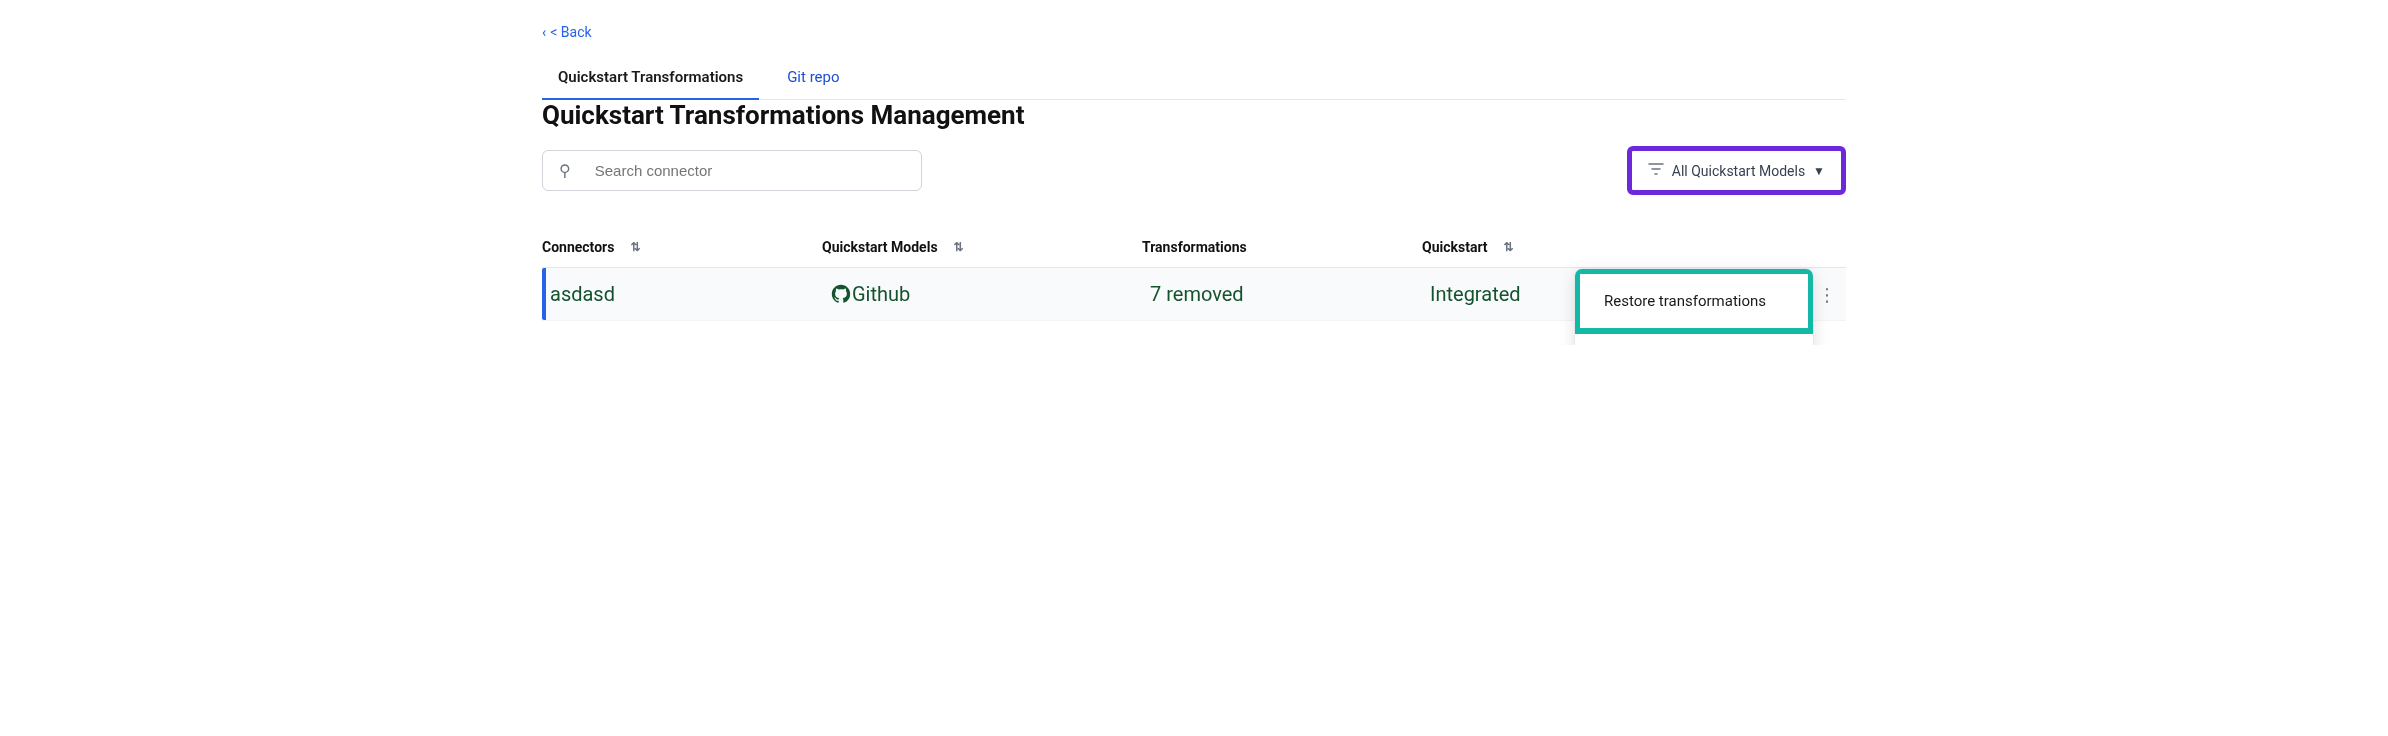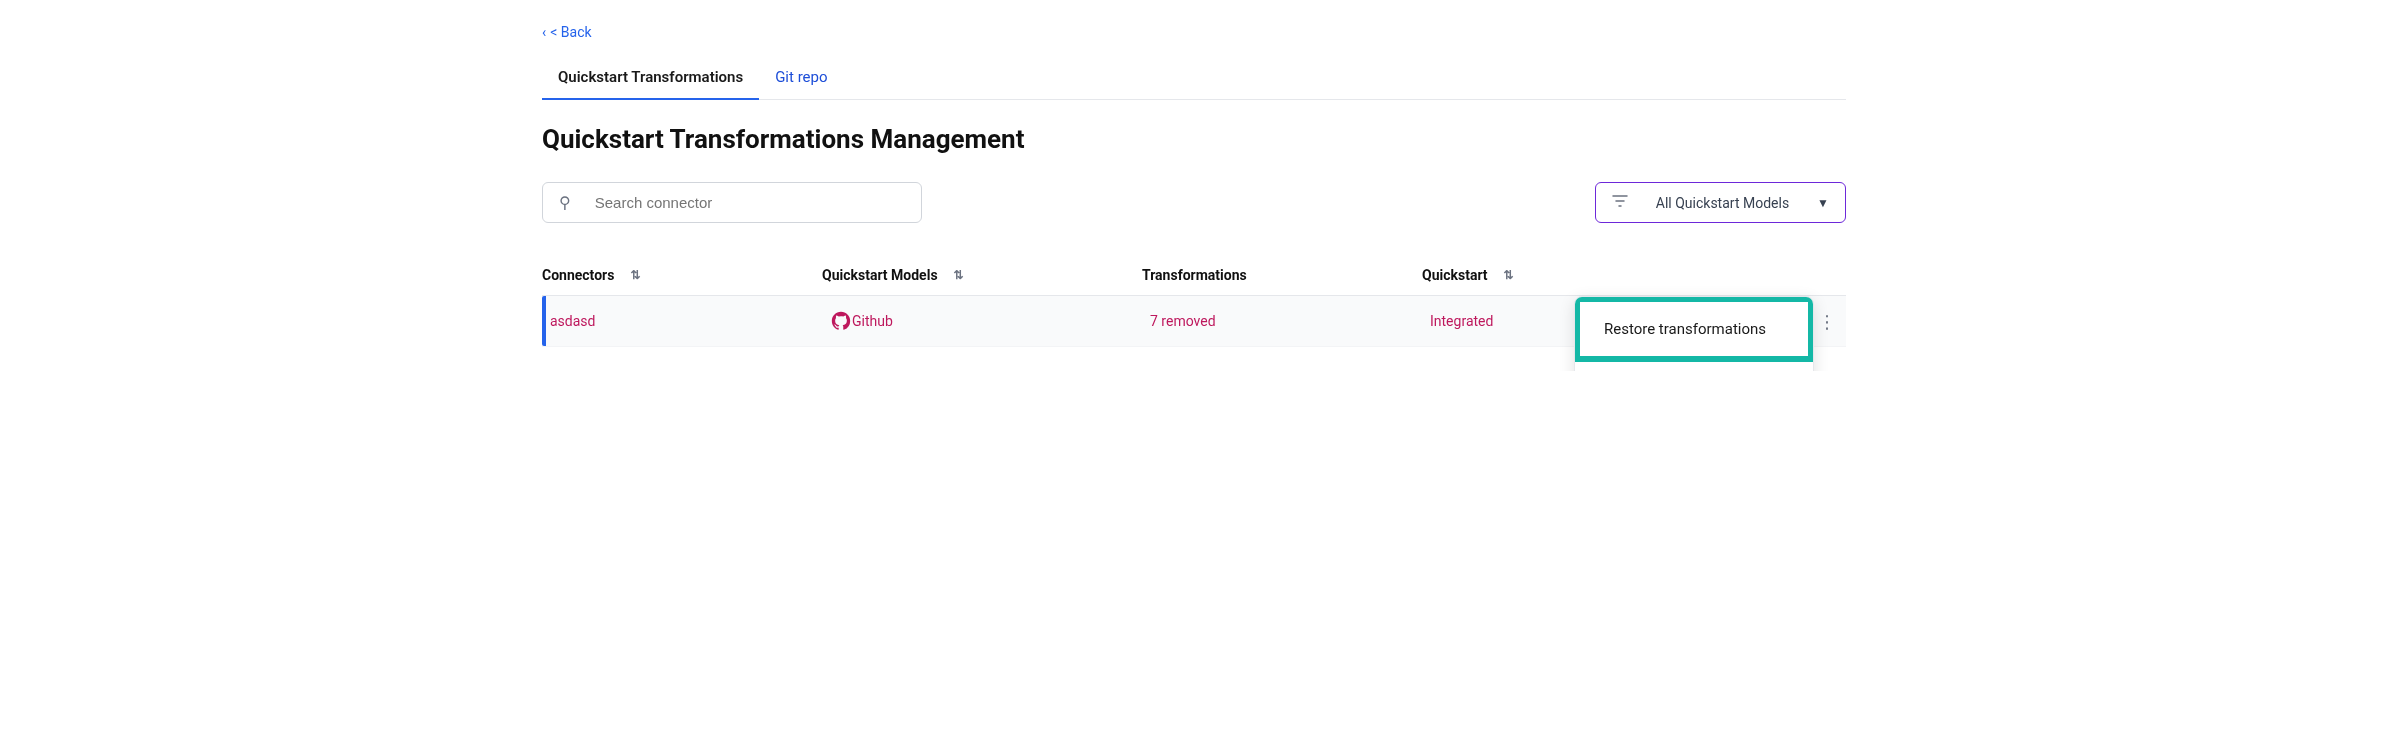--- a/index.html
+++ b/index.html
@@ -19,41 +19,40 @@
       align-items: center;
       gap: 4px;
       color: #2563eb;
       font-size: 14px;
       cursor: pointer;
       margin-bottom: 16px;
       text-decoration: none;
     }
     .tabs {
       display: flex;
-      gap: 0;
+      gap: 12px;
       border-bottom: 1px solid #e5e7eb;
-      margin-bottom: 24px;
     }
     .tab {
       padding: 12px 16px;
       font-size: 15px;
       cursor: pointer;
       color: #1d4ed8;
       border-bottom: 2px solid transparent;
       margin-bottom: -1px;
     }
     .tab.active {
       color: #1a1a1a;
       font-weight: 600;
       border-bottom: 2px solid #2563eb;
     }
     .page-title {
       font-size: 26px;
       font-weight: 700;
-      margin-bottom: 28px;
+      margin-bottom: 16px;
       color: #111;
     }
     .toolbar {
       display: flex;
       align-items: center;
       justify-content: space-between;
       margin-bottom: 32px;
     }
     .search-box {
       display: flex;
@@ -74,22 +73,22 @@
       outline: none;
       font-size: 15px;
       color: #9ca3af;
       width: 100%;
       background: transparent;
       margin-left: 16px;
     }
     .filter-dropdown {
       display: flex;
       align-items: center;
-      gap: 28px;
-      border: 1px solid #6d28d9;
+      gap: 8px;
+      border: 5px solid #6d28d9;
       border-radius: 6px;
       padding: 10px 16px;
       cursor: pointer;
       background: #fff;
       font-size: 14px;
       color: #374151;
     }
     .filter-icon {
       color: #6b7280;
     }
@@ -127,22 +126,22 @@
       position: absolute;
       left: 0;
       top: 0;
       bottom: 0;
       width: 4px;
       background: #2563eb;
       border-radius: 2px 0 0 2px;
     }
     .cell {
       padding: 0 8px;
-      font-size: 14px;
-      color: #be185d;
+      font-size: 20px;
+      color: #14532d;
     }
     .cell:first-child {
       padding-left: 16px;
     }
     .github-cell {
       display: flex;
       align-items: center;
     }
     .github-icon {
       width: 22px;

